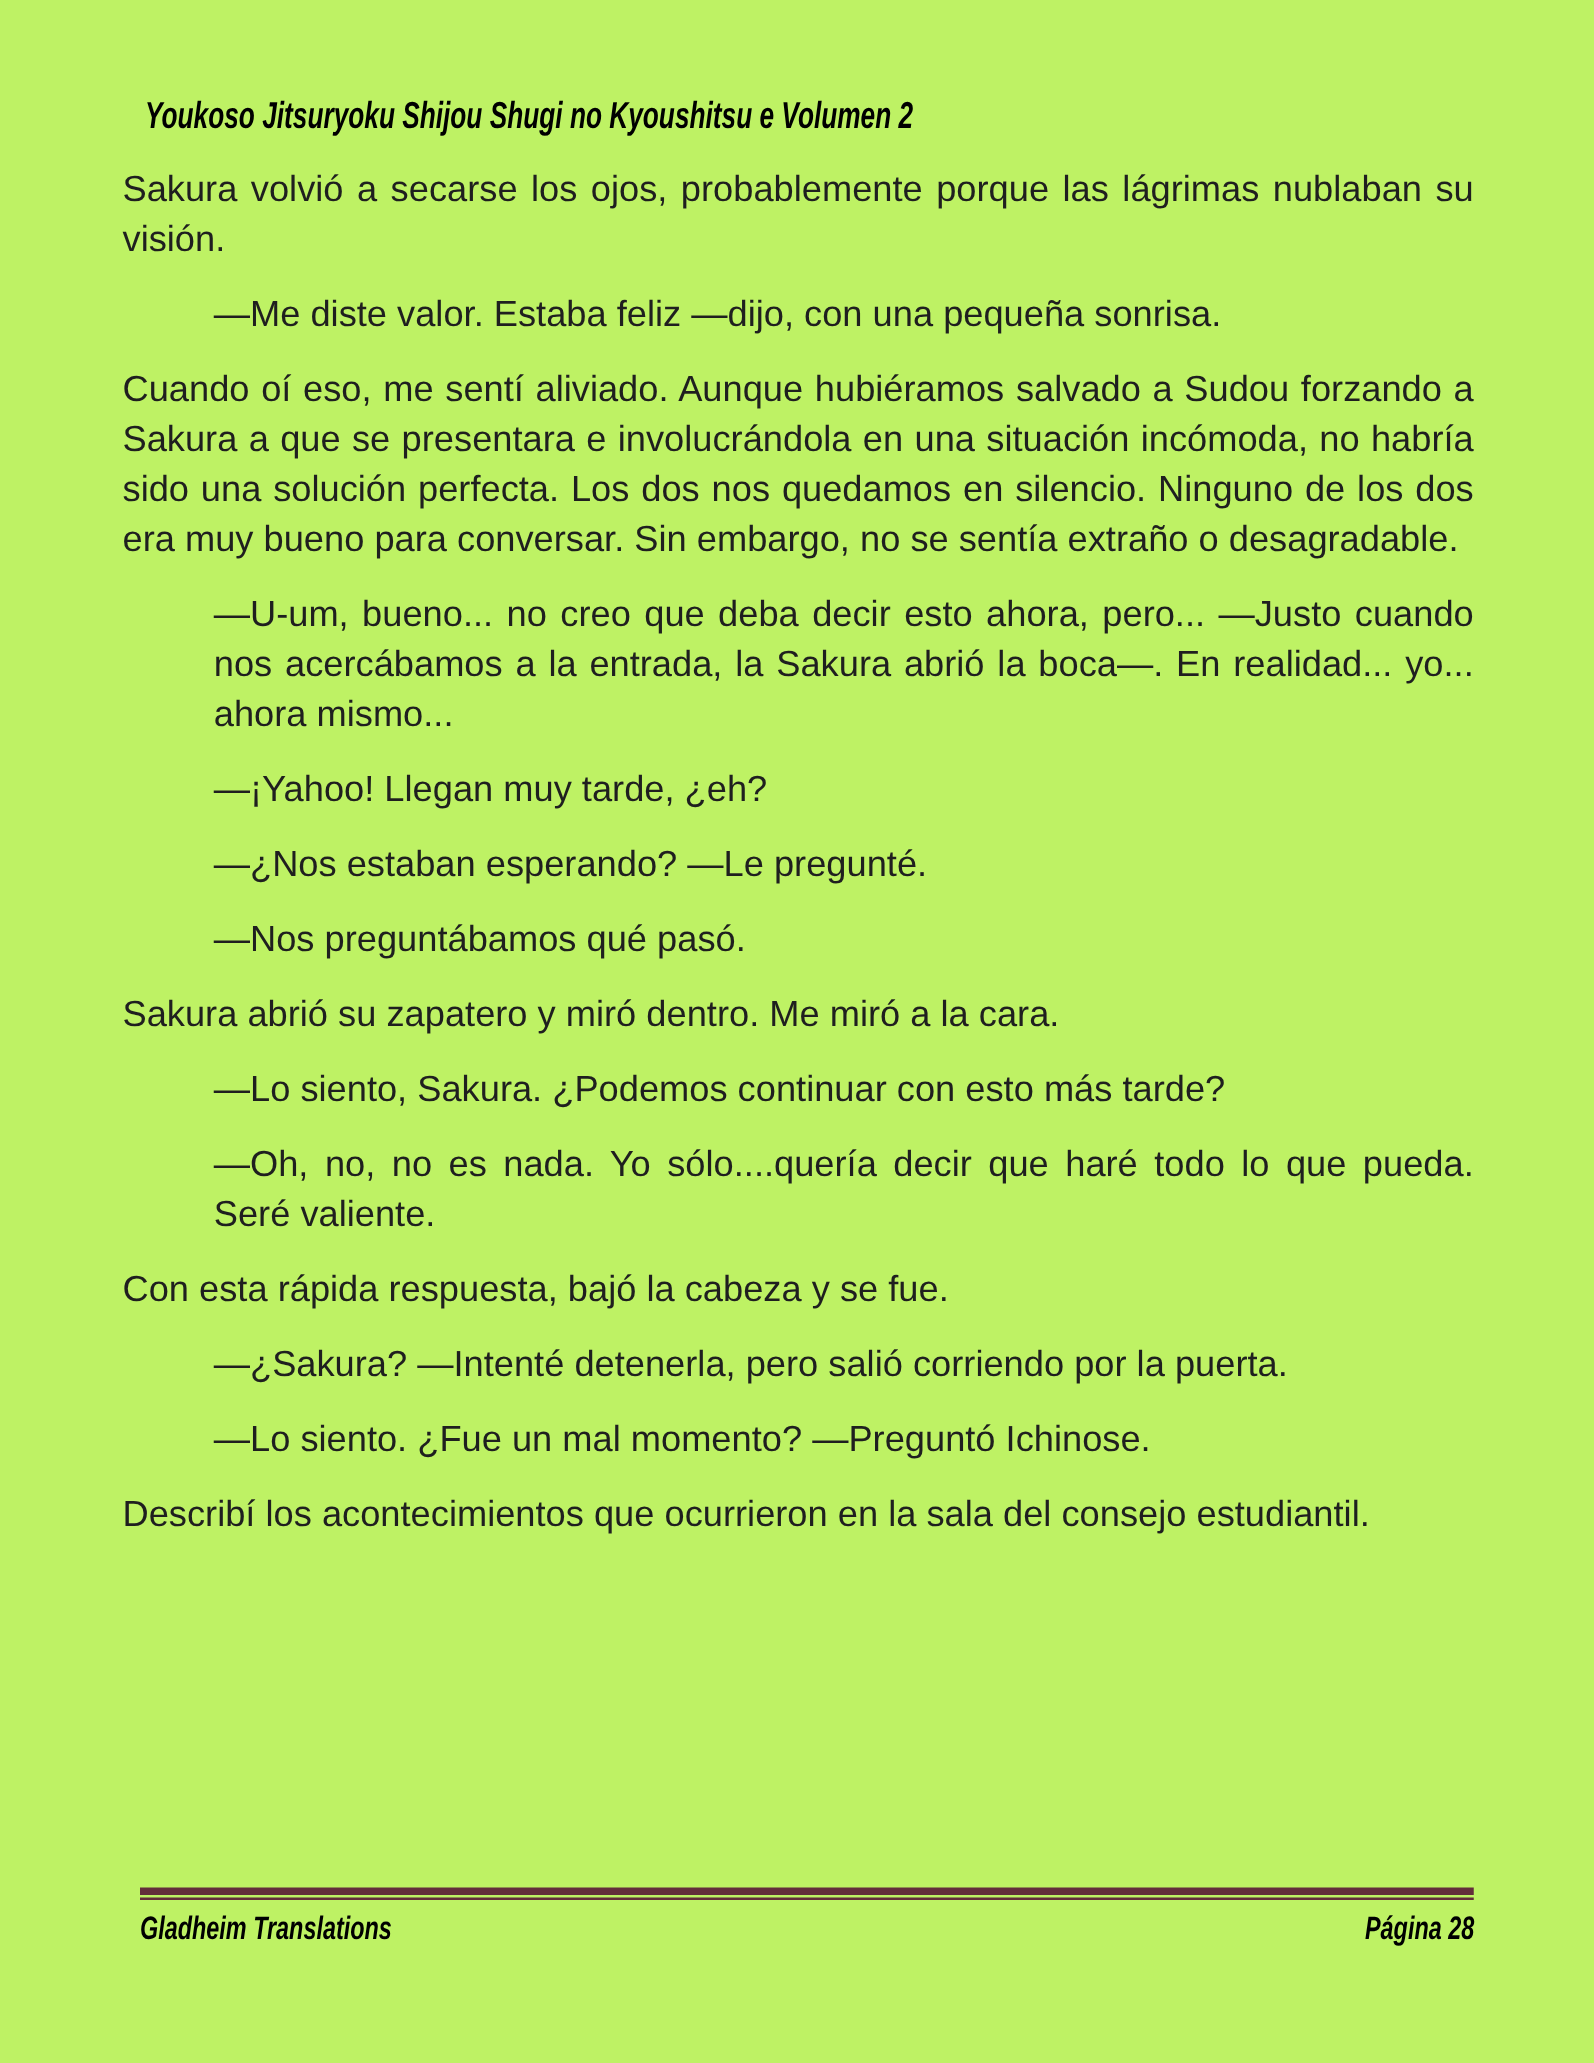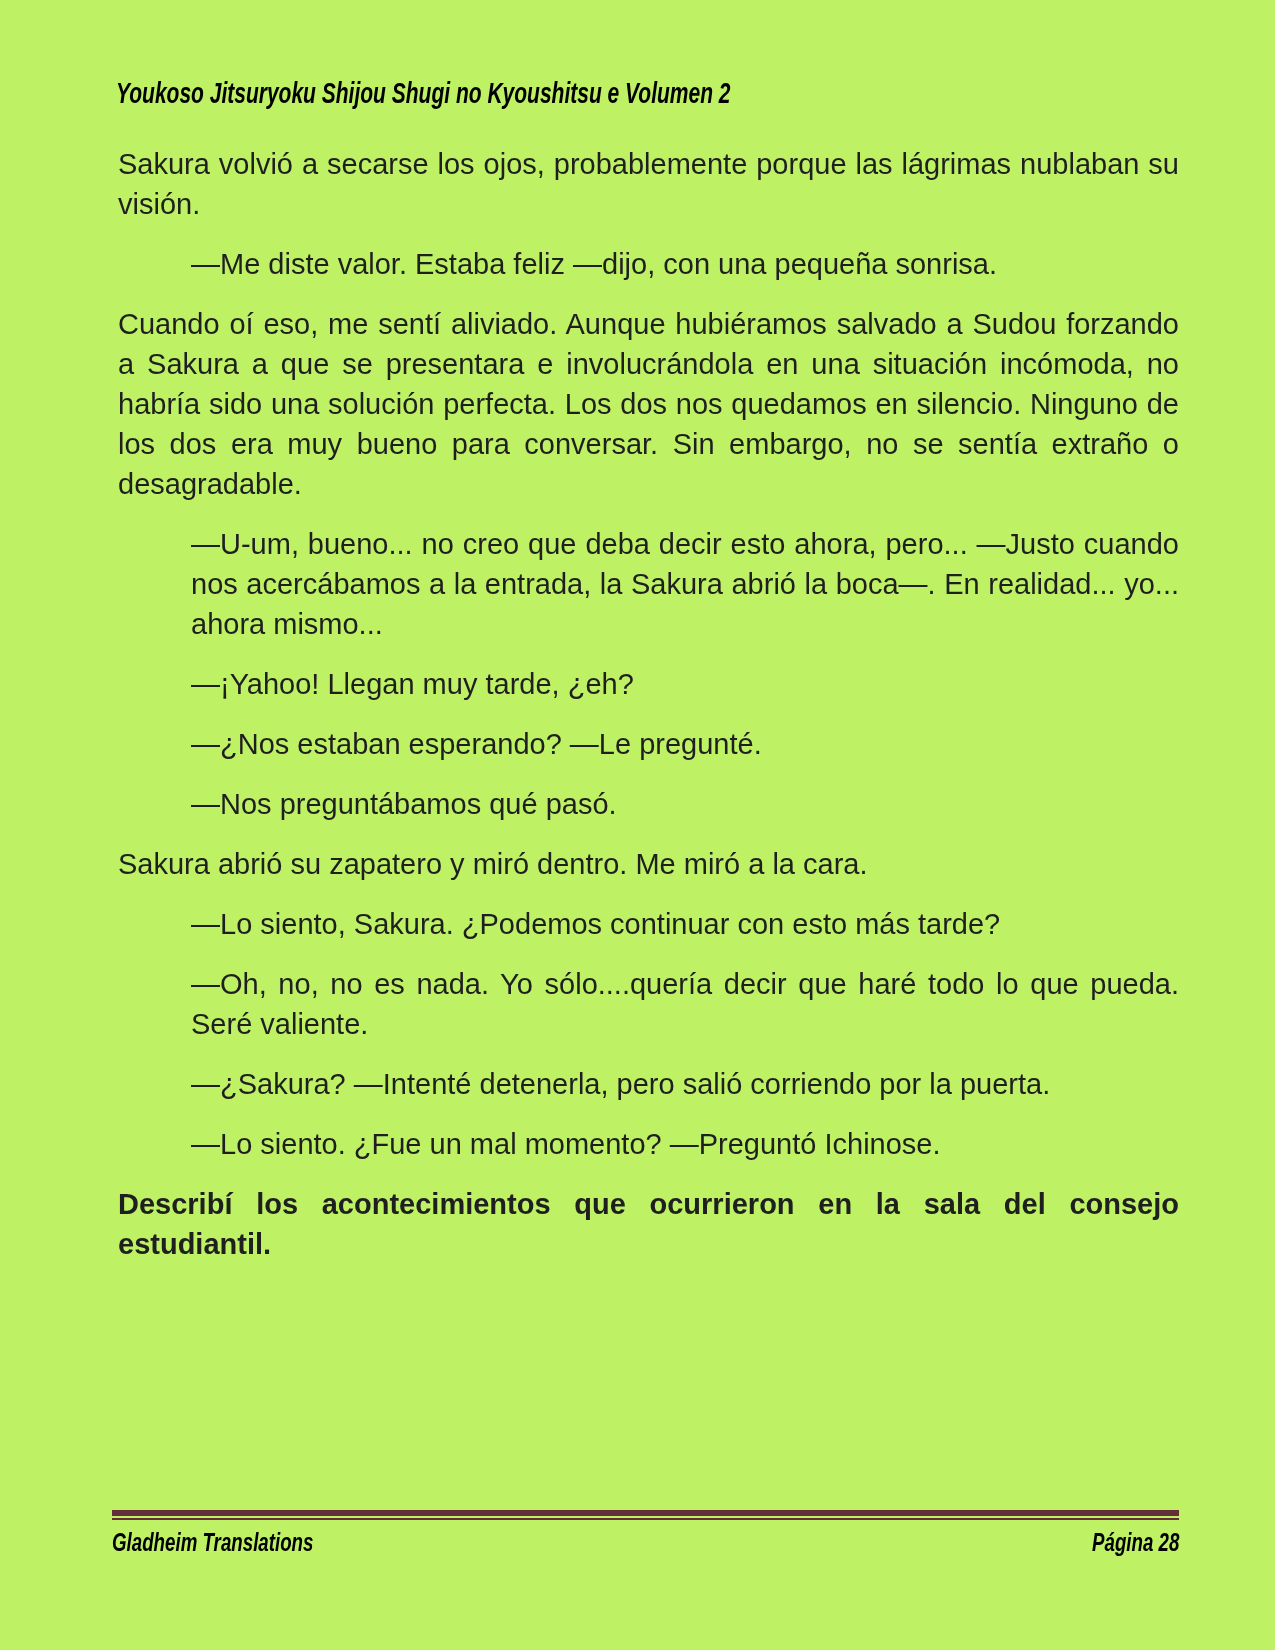--- a/index.html
+++ b/index.html
@@ -25,34 +25,33 @@
     font-weight: bold;
     font-style: italic;
     font-size: 30px;
     color: #000000;
     transform: scaleX(0.70);
     transform-origin: left top;
     white-space: nowrap;
   }
   .content {
     position: absolute;
-    left: 118px;
+    left: 98px;
     right: 112px;
     top: 132px;
-    margin-top: 12px;
   }
   .para {
     margin: 0 0 20px 0;
     font-size: 29px;
     line-height: 40px;
     text-align: justify;
     color: #1f1f1f;
   }
   .para.dialogue { margin-left: 73px; }
-  .para:last-child { margin-bottom: 0; font-weight: bold; }
+  .para:last-child { margin-bottom: 0; }
   .rule {
     position: absolute;
     left: 112px;
     right: 112px;
     background: #632e3a;
   }
   .rule-thick { top: 1510px; height: 6px; }
   .rule-thin  { top: 1518px; height: 2px; }
   .footer {
     position: absolute;
@@ -87,20 +86,21 @@
       <p class="para narration">Sakura volvió a secarse los ojos, probablemente porque las lágrimas nublaban su visión.</p>
       <p class="para dialogue">—Me diste valor. Estaba feliz —dijo, con una pequeña sonrisa.</p>
       <p class="para narration">Cuando oí eso, me sentí aliviado. Aunque hubiéramos salvado a Sudou forzando a Sakura a que se presentara e involucrándola en una situación incómoda, no habría sido una solución perfecta. Los dos nos quedamos en silencio. Ninguno de los dos era muy bueno para conversar. Sin embargo, no se sentía extraño o desagradable.</p>
       <p class="para dialogue">—U-um, bueno... no creo que deba decir esto ahora, pero... —Justo cuando nos acercábamos a la entrada, la Sakura abrió la boca—. En realidad... yo... ahora mismo...</p>
       <p class="para dialogue">—¡Yahoo! Llegan muy tarde, ¿eh?</p>
       <p class="para dialogue">—¿Nos estaban esperando? —Le pregunté.</p>
       <p class="para dialogue">—Nos preguntábamos qué pasó.</p>
       <p class="para narration">Sakura abrió su zapatero y miró dentro. Me miró a la cara.</p>
       <p class="para dialogue">—Lo siento, Sakura. ¿Podemos continuar con esto más tarde?</p>
       <p class="para dialogue">—Oh, no, no es nada. Yo sólo....quería decir que haré todo lo que pueda. Seré valiente.</p>
+      <p class="para narration">Con esta rápida respuesta, bajó la cabeza y se fue.</p>
       <p class="para dialogue">—¿Sakura? —Intenté detenerla, pero salió corriendo por la puerta.</p>
       <p class="para dialogue">—Lo siento. ¿Fue un mal momento? —Preguntó Ichinose.</p>
       <p class="para narration">Describí los acontecimientos que ocurrieron en la sala del consejo estudiantil.</p>
     </div>
 
   <div class="rule rule-thick" style="background: rgb(99, 46, 58);"></div>
   <div class="rule rule-thin" style="background: rgb(99, 46, 58);"></div>
 
   <div class="footer">
     <span class="footer-text footer-left">Gladheim Translations</span>

